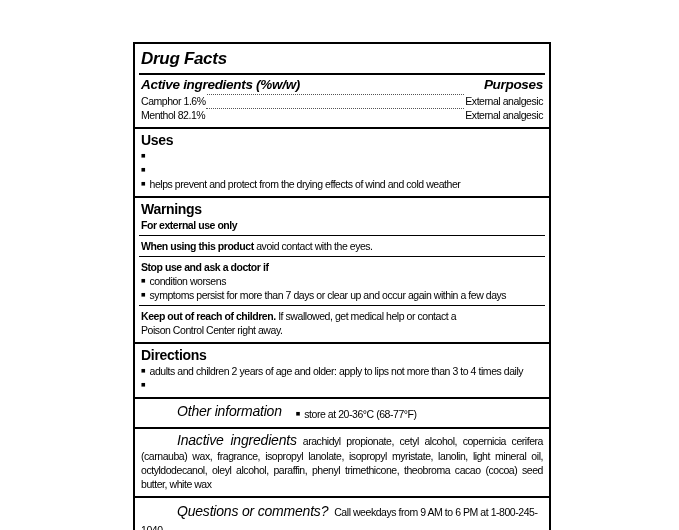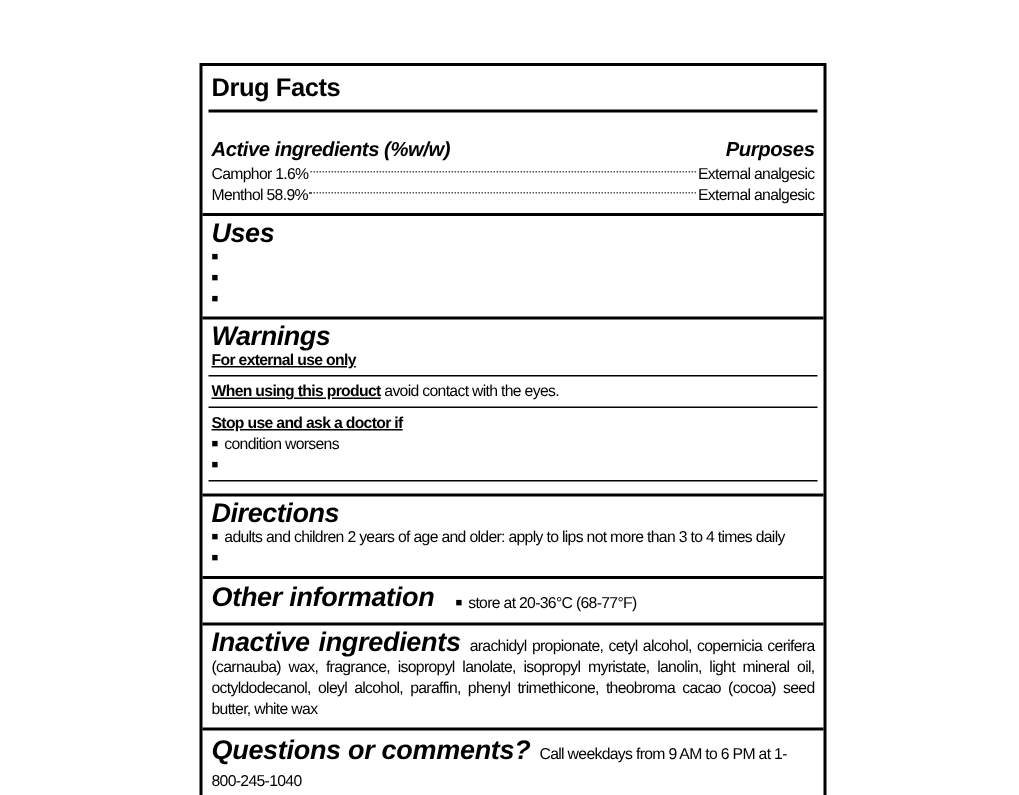--- a/index.html
+++ b/index.html
@@ -7,44 +7,44 @@
     width: 679px; height: 530px; position: relative;
     background: #ffffff; color: #000;
     font-family: "Liberation Sans", sans-serif;
     overflow: hidden;
   }
   .drug-facts-box {
     position: absolute; left: 133px; top: 42px; width: 418px;
     border: 2px solid #000; background: #fff;
   }
   .txt { font-size: 10.5px; letter-spacing: -0.45px; line-height: 14px; }
-  .bold { font-weight: bold; text-decoration: underline; }
+  .bold { font-weight: bold; }
   .df-title {
-    font-weight: bold; font-size: 17px;
+    font-style: italic; font-weight: bold; font-size: 17px;
     letter-spacing: -0.3px; padding: 5px 6px 4px;
   }
   .title-rule { border-top: 2px solid #000; margin: 0 4px; }
   .sec { border-top: 2px solid #000; padding: 2px 6px 5px; }
-  .sec.first { border-top: none; padding-top: 16px; }
+  .sec.first { border-top: none; padding-top: 1px; }
   .sec-heading {
-    font-style: italic; font-weight: bold; font-size: 18px;
+    font-weight: bold; font-size: 14px;
     letter-spacing: -0.3px; line-height: 18px;
   }
   .ai-head-row { display: flex; justify-content: space-between; align-items: baseline; padding: 1px 0 2px; }
   .ai-heading, .purposes-heading {
     font-style: italic; font-weight: bold; font-size: 13.5px; letter-spacing: -0.3px;
   }
-  .ai-row { display: flex; align-items: center; }
+  .ai-row { display: flex; align-items: flex-start; }
   .leader { flex: 1; border-bottom: 1.5px dotted #555; margin: 0 1px 3px; min-width: 10px; }
   .bullet { display: flex; gap: 4px; align-items: flex-start; }
   .sq { font-size: 7.5px; line-height: 14px; letter-spacing: 0; flex: 0 0 auto; }
   .thin-rule { border-top: 1px solid #000; margin: 3px -2px; }
   .inline-big {
-    font-style: italic; font-weight: bold; font-size: 18px;
-    letter-spacing: -0.2px; line-height: 18px; margin-right: 6px;
+    font-style: italic; font-weight: normal; font-size: 14px;
+    letter-spacing: -0.2px; line-height: 18px; margin-right: 6px; margin-left: 36px;
   }
   .other-row { display: flex; align-items: baseline; gap: 8px; padding: 1px 0; }
   .inactive-par { text-align: justify; }
   .q-row { padding: 2px 0 1px; }
 </style>
 </head>
 <body>
 
 <div class="drug-facts-box">
 
@@ -55,56 +55,62 @@
     <div class="ai-head-row">
       <span class="ai-heading">Active ingredients (%w/w)</span>
       <span class="purposes-heading">Purposes</span>
     </div>
     <div class="ai-row txt">
       <span>Camphor 1.6%</span>
       <span class="leader"></span>
       <span>External analgesic</span>
     </div>
     <div class="ai-row txt">
-      <span>Menthol 58.9%</span>
+      <span>Menthol 82.1%</span>
       <span class="leader"></span>
       <span>External analgesic</span>
     </div>
   </div>
 
   <div class="sec">
     <div class="sec-heading">Uses</div>
     <div class="bullet txt">
       <span class="sq">■</span>
     </div>
     <div class="bullet txt">
       <span class="sq">■</span>
     </div>
     <div class="bullet txt">
       <span class="sq">■</span>
+      <span>helps prevent and protect from the drying effects of wind and cold weather</span>
     </div>
   </div>
 
   <div class="sec">
     <div class="sec-heading">Warnings</div>
     <div class="txt bold">For external use only</div>
     <div class="thin-rule"></div>
     <div class="txt">
       <span class="bold">When using this product</span><span> avoid contact with the eyes.</span>
     </div>
     <div class="thin-rule"></div>
     <div class="txt bold">Stop use and ask a doctor if</div>
     <div class="bullet txt">
       <span class="sq">■</span>
       <span>condition worsens</span>
     </div>
     <div class="bullet txt">
       <span class="sq">■</span>
+      <span>symptoms persist for more than 7 days or clear up and occur again within a few days</span>
     </div>
     <div class="thin-rule"></div>
+    <div class="txt">
+      <span class="bold">Keep out of reach of children.</span><span> If swallowed, get medical help or contact a</span><br>
+      <span>Poison Control Center right away.</span>
+    </div>
   </div>
 
   <div class="sec">
     <div class="sec-heading">Directions</div>
     <div class="bullet txt">
       <span class="sq">■</span>
       <span>adults and children 2 years of age and older: apply to lips not more than 3 to 4 times daily</span>
     </div>
     <div class="bullet txt">
       <span class="sq">■</span>

